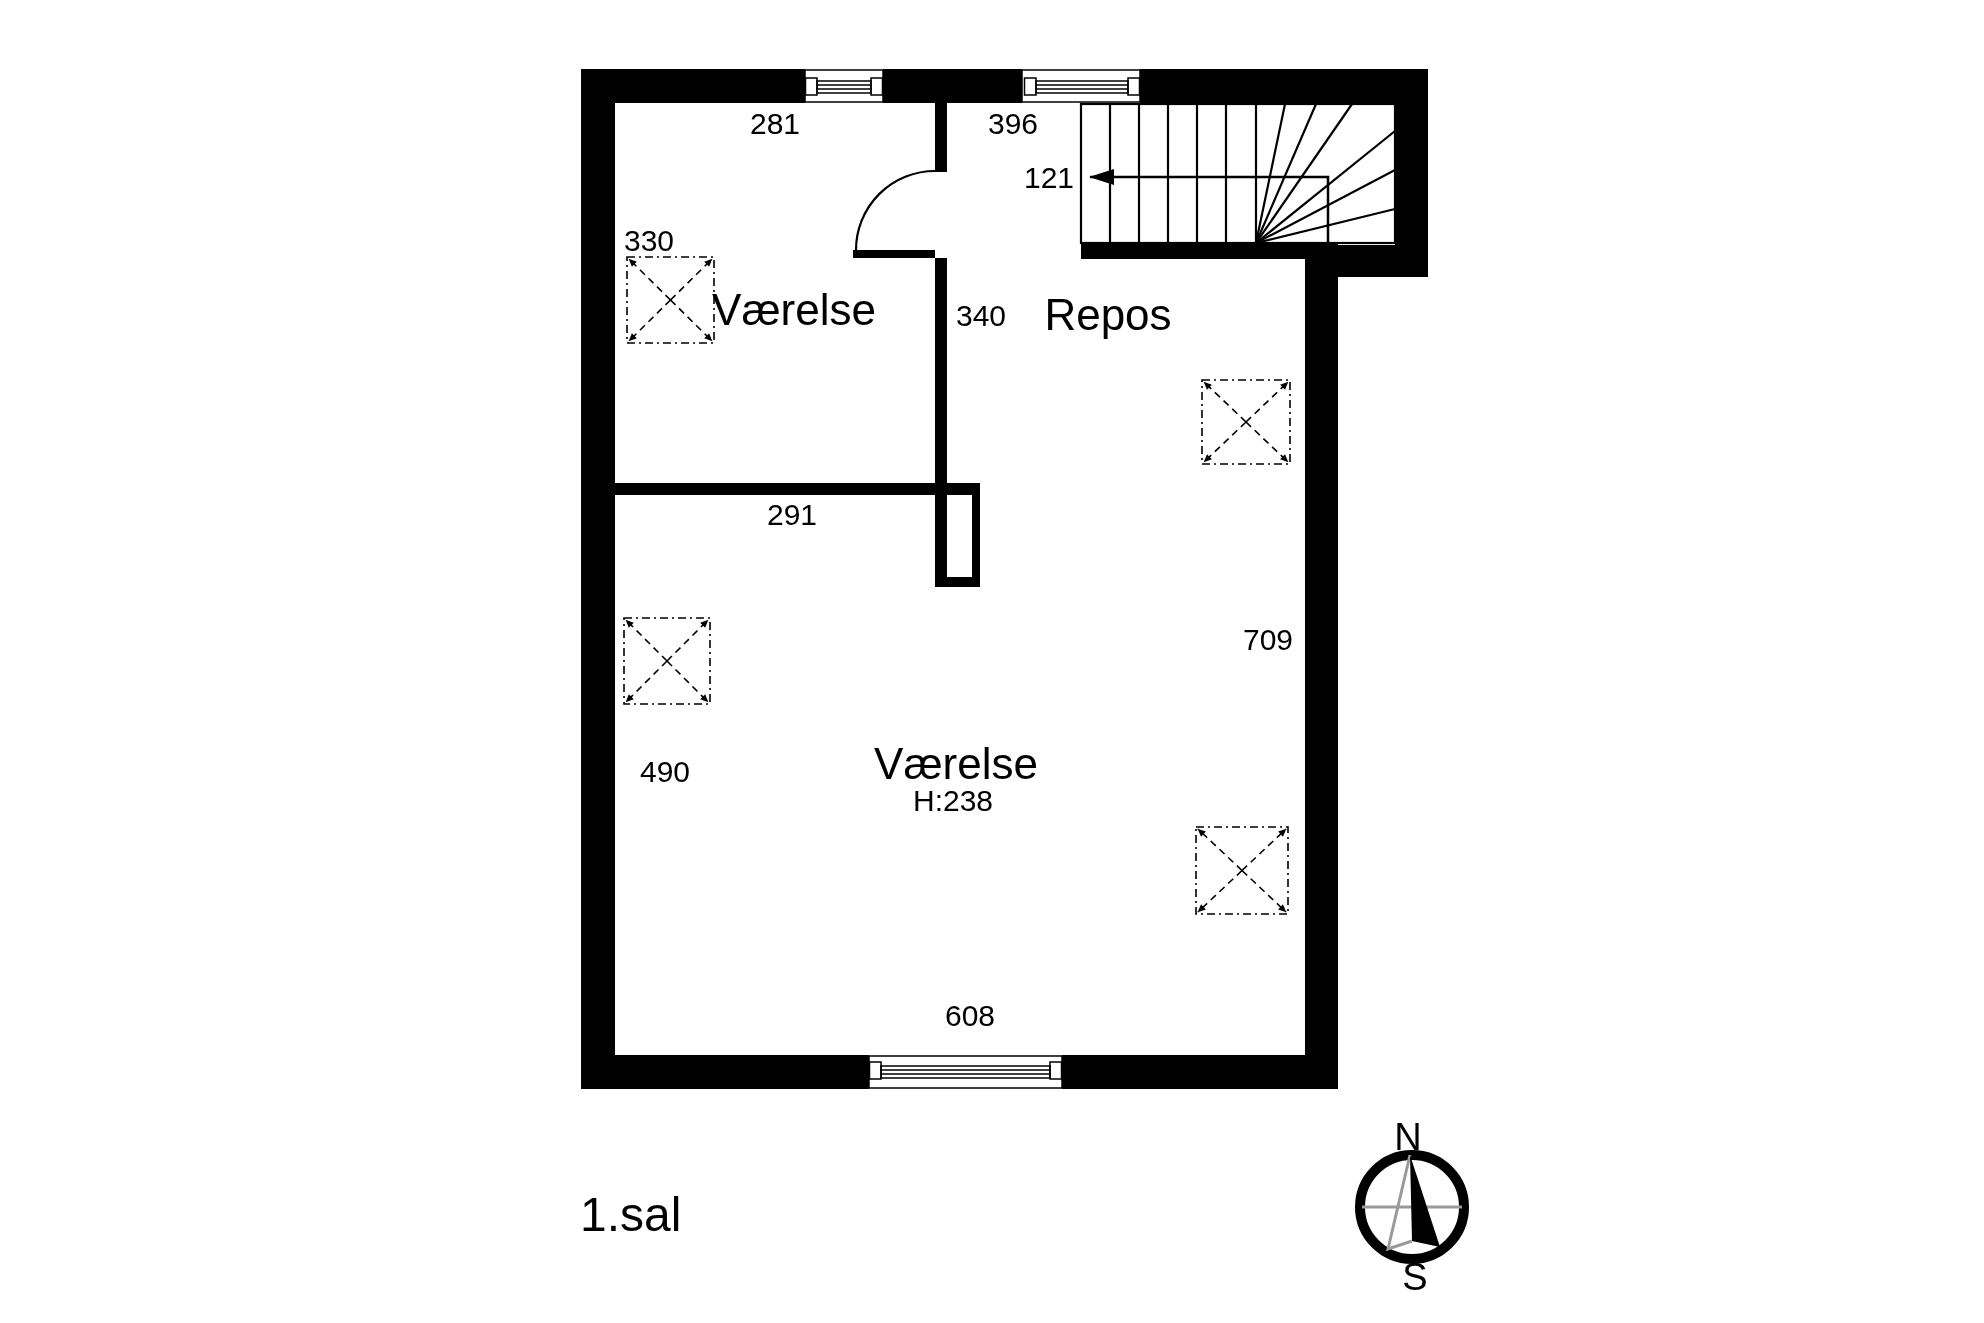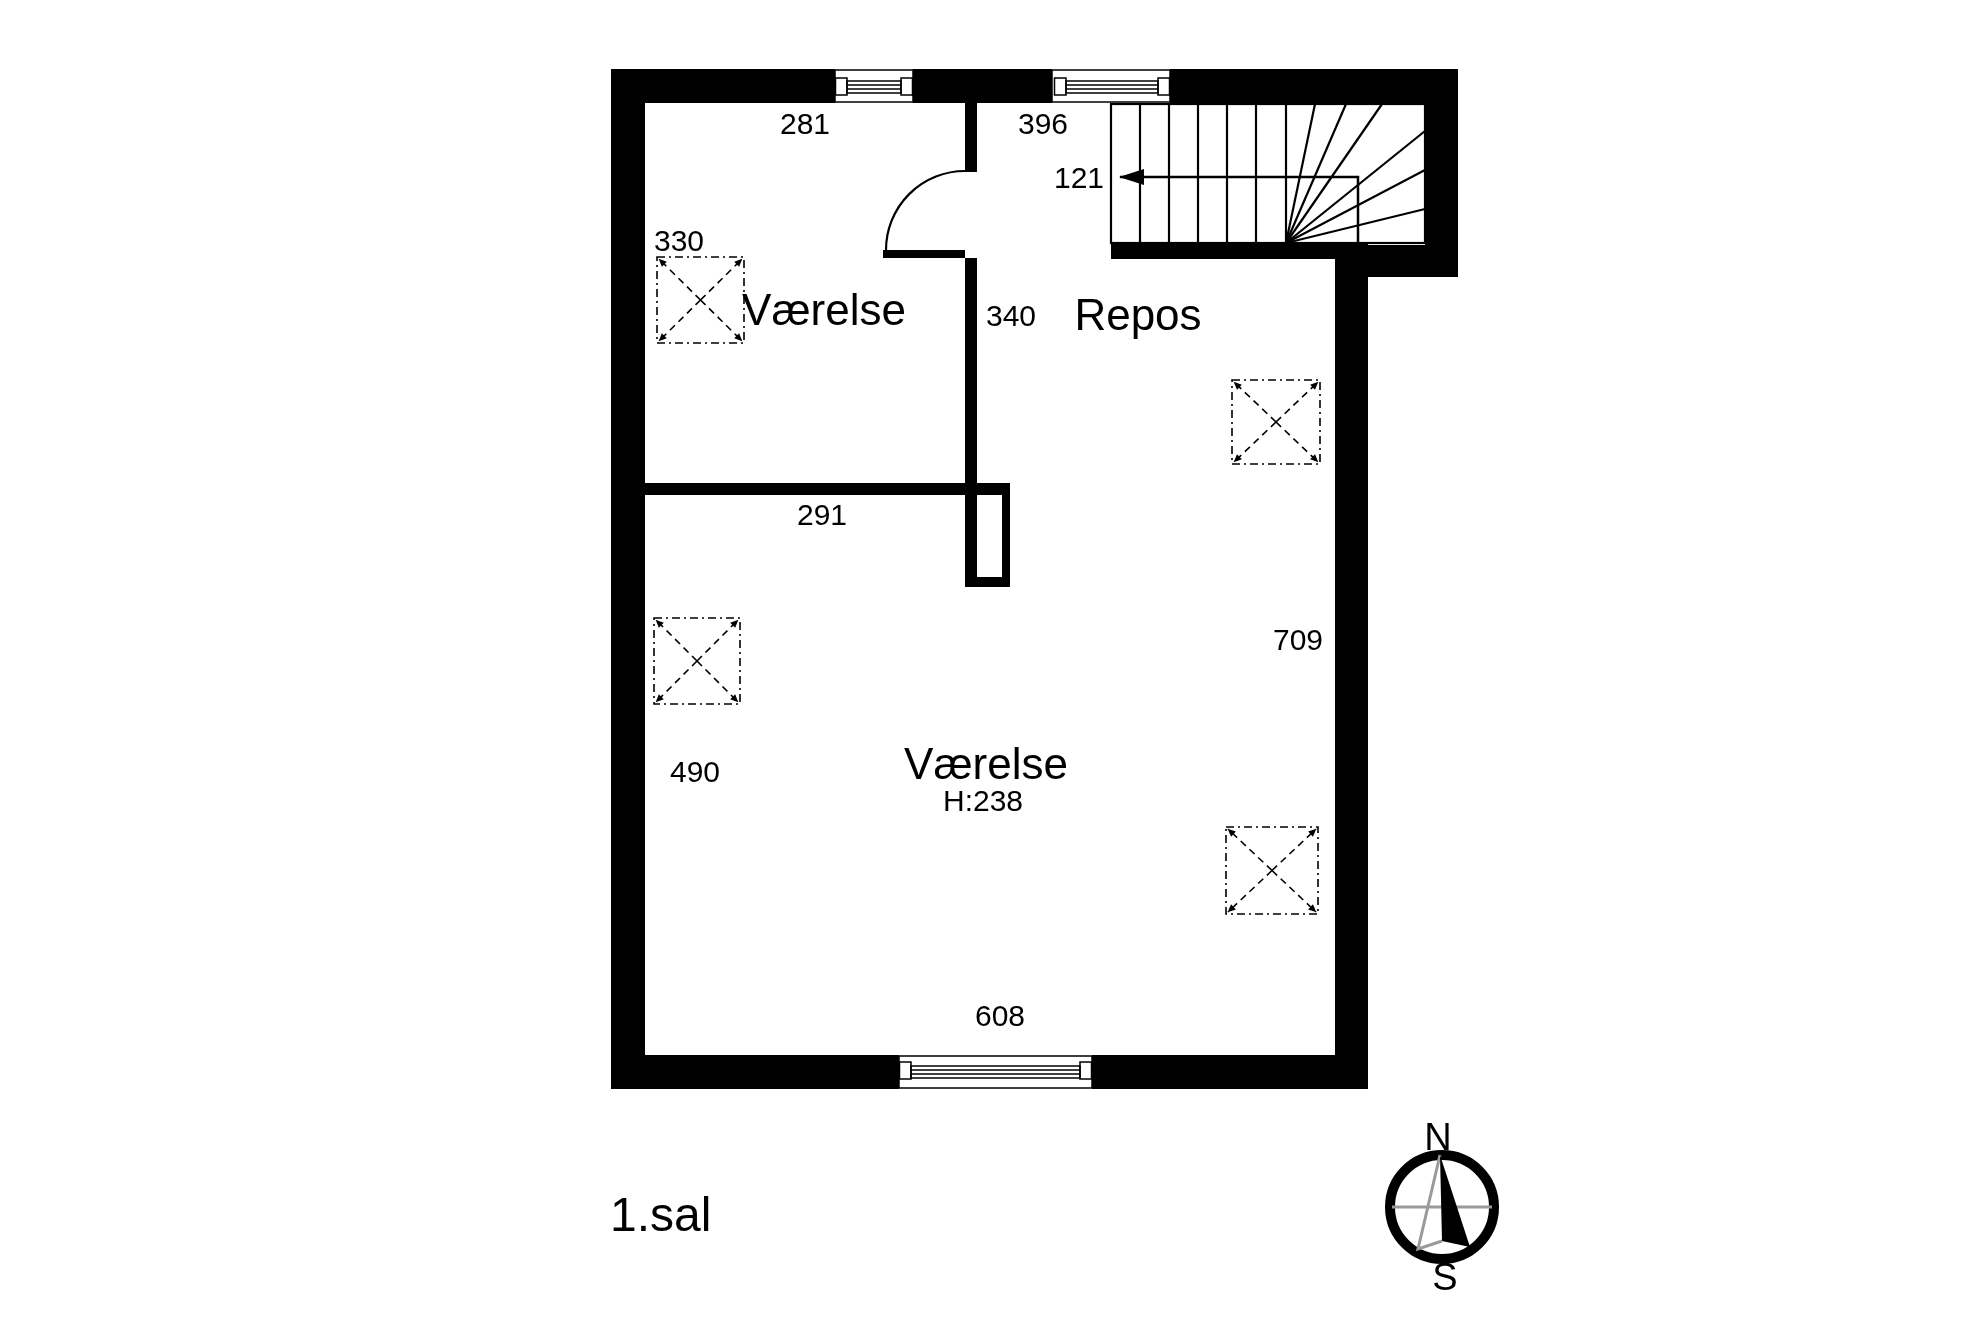--- a/index.html
+++ b/index.html
@@ -1,17 +1,17 @@
 <!DOCTYPE html>
 <html><head>
 <meta charset="utf-8">
 <style>
   html,body{margin:0;padding:0;background:#ffffff;}
   body{width:1984px;height:1323px;position:relative;font-family:"Liberation Sans",sans-serif;}
-  #plan-wrap{position:absolute;inset:0;margin-left:30px;}
+  #plan-wrap{position:absolute;inset:0;}
   svg{display:block;}
   .dim-text{font-family:"Liberation Sans",sans-serif;font-size:30px;fill:#000;}
   .room-text{font-family:"Liberation Sans",sans-serif;font-size:44px;fill:#000;}
   .sub-text{font-family:"Liberation Sans",sans-serif;font-size:30px;fill:#000;}
   .floor-text{font-family:"Liberation Sans",sans-serif;font-size:48px;fill:#000;}
   .compass-text{font-family:"Liberation Sans",sans-serif;font-size:38px;fill:#000;}
   .wall{fill:#000;stroke:none;}
   .thinline{stroke:#000;stroke-width:1.5;fill:none;}
   .stairline{stroke:#000;stroke-width:2.2;fill:none;}
   .dashbox{fill:none;stroke:#000;stroke-width:1.6;stroke-dasharray:8 4 2 4;}

